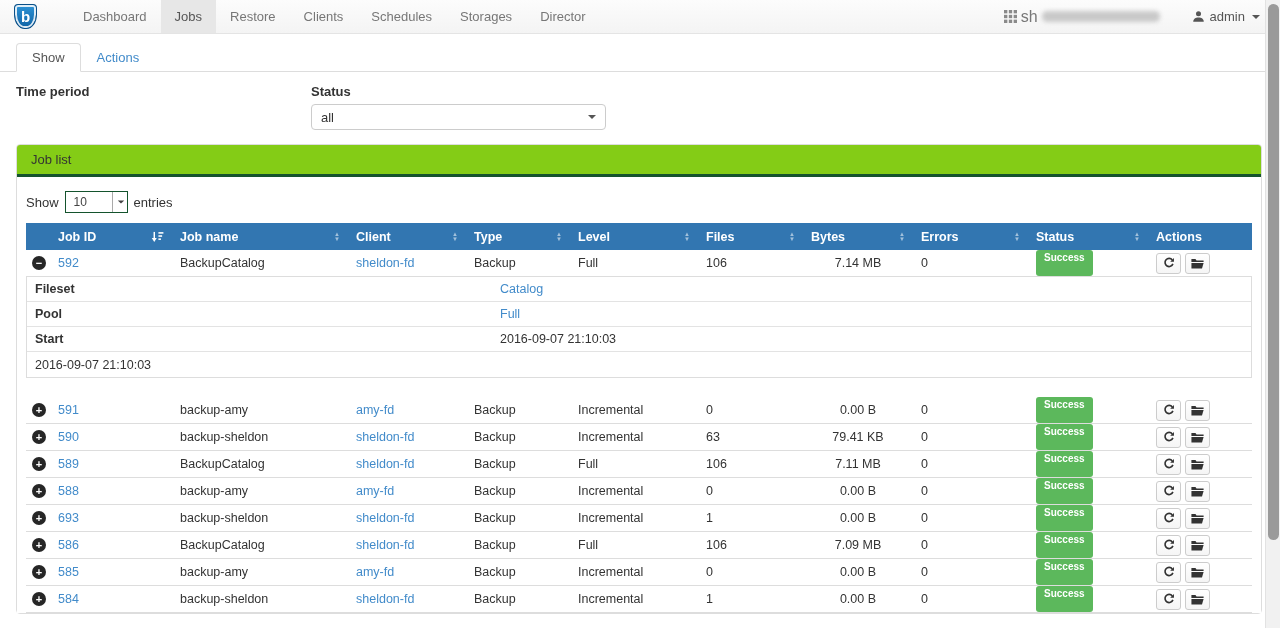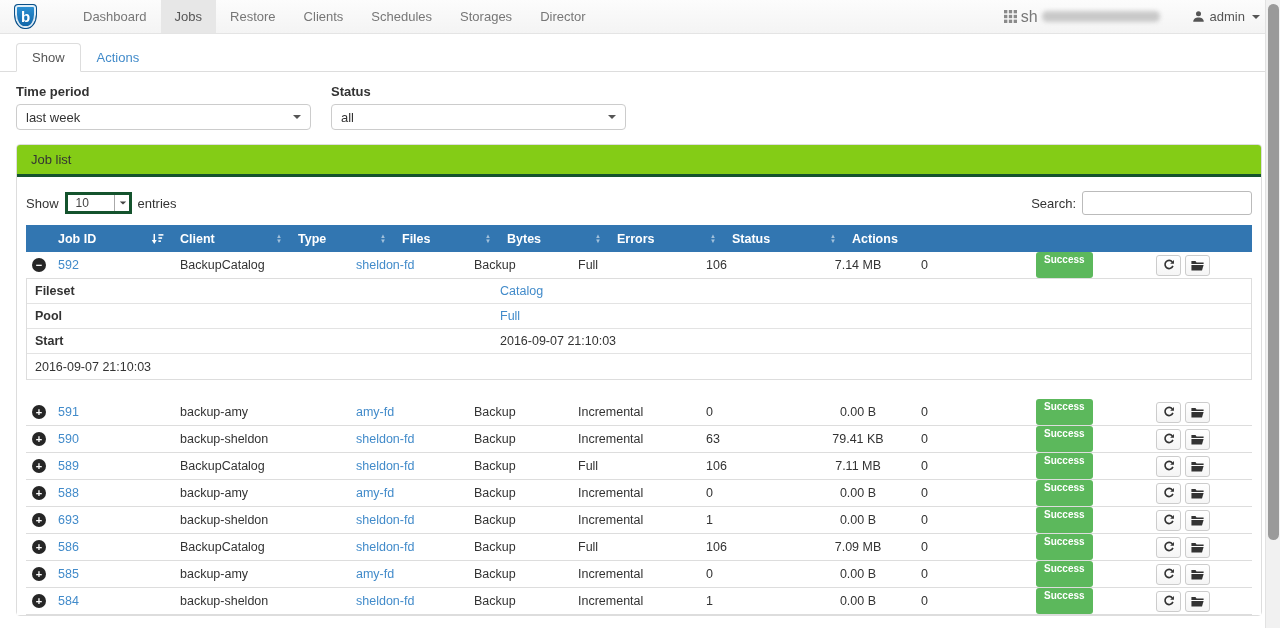--- a/index.html
+++ b/index.html
@@ -25,36 +25,36 @@
   .caret { width:0; height:0; border-left:4px solid transparent; border-right:4px solid transparent;
     border-top:4px solid #555; margin-left:2px; }
 
   
   .tabs { margin-top:8px; padding-left:16px; border-bottom:1px solid #ddd; display:flex; height:30px; width:1265px; }
   .tab { font-size:13px; padding:6px 15px; border-radius:4px 4px 0 0; cursor:pointer; position:relative; top:1px; }
   .tab.active { background:#fff; border:1px solid #ddd; border-bottom-color:#fff; color:#555; }
   .tab.link { color:var(--link); border:1px solid transparent; }
 
   
-  .filters { display:flex; gap:20px; padding:12px 16px 0 16px; }
+  .filters { display:flex; padding:12px 16px 0 16px; }
   .filter { width:295px; }
   .filter-label { font-size:13px; font-weight:bold; margin-bottom:5px; }
   .select { height:26px; border:1px solid #ccc; border-radius:4px; background:#fff;
     display:flex; align-items:center; padding:0 9px; font-size:13px; color:#333; cursor:pointer; }
   .select .sel-caret { margin-left:auto; width:0; height:0; border-left:4px solid transparent;
     border-right:4px solid transparent; border-top:4px solid #555; }
 
   
   .panel { margin:14px 16px 0 16px; width:1246px; border:1px solid #ddd; border-radius:4px; }
   .panel-header { background:#84cc16; border-bottom:3px solid #14532d; border-radius:3px 3px 0 0;
     padding:7px 14px; font-size:13px; color:#333; }
   .panel-body { padding:10px 9px 0 9px; background:#fff; }
 
   .list-controls { display:flex; align-items:center; font-size:13px; margin:4px 0 10px 0; }
-  .entries-select { display:inline-flex; align-items:stretch; border:3px solid #14532d; height:22px;
+  .entries-select { display:inline-flex; align-items:stretch; border:1px solid #14532d; height:22px;
     margin:0 6px; background:#fff; cursor:pointer; }
   .entries-value { width:46px; display:flex; align-items:center; padding-left:8px; font-size:12px; color:#444; }
   .entries-arrow { width:15px; border-left:1px solid #a9a9a9; display:flex; align-items:center; justify-content:center; }
   .entries-arrow .caret { border-top-color:#444; transform:scale(.8); }
   .search-wrap { margin-left:auto; display:flex; align-items:center; gap:6px; }
   .search-input { width:170px; height:24px; border:1px solid #bbb; border-radius:3px; padding:0 6px; font-size:13px; }
 
   
   .jtable { width:100%; font-size:12.5px; }
   .thead { display:flex; background:var(--header-blue); color:#fff; font-weight:bold; height:27px; }
@@ -140,24 +140,20 @@
   </div>
 
   <div class="tabs" id="tabs">
       <div class="tab active">Show</div>
       <div class="tab link">Actions</div>
     </div>
 
   <div class="filters">
     <div class="filter">
       <div class="filter-label">Time period</div>
-      <div class="select">
-        <span>last week</span>
-        <span class="sel-caret"></span>
-      </div>
     </div>
     <div class="filter">
       <div class="filter-label">Status</div>
       <div class="select">
         <span>all</span>
         <span class="sel-caret"></span>
       </div>
     </div>
   </div>
 
@@ -167,52 +163,62 @@
 
       <div class="list-controls">
         <span>Show</span>
         <span class="entries-select">
           <span class="entries-value">10</span>
           <span class="entries-arrow">
               <span class="caret"></span>
             </span>
         </span>
         <span>entries</span>
-        <span class="search-wrap">
-          <span>Search:</span>
-          <input class="search-input" type="text" value="" style="">
-        </span>
       </div>
 
       <div class="jtable">
         <div class="thead" id="thead">
             <div class="th c-exp">
               <span class="th-label"></span>
             </div>
             <div class="th c-id">
               <span class="th-label">Job ID</span>
               <span class="sort-active">
                 <svg width="13" height="12" viewBox="0 0 14 13">
                   <path d="M3.5 1v8" stroke="#fff" stroke-width="1.6"></path>
                   <path d="M0.8 7.6L3.5 12l2.7-4.4z" fill="#fff"></path>
                   <rect x="8" y="1.2" width="5.4" height="1.7" fill="#fff"></rect>
                   <rect x="8" y="4.6" width="4" height="1.7" fill="#fff"></rect>
                   <rect x="8" y="8" width="2.7" height="1.7" fill="#fff"></rect>
                 </svg>
               </span>
             </div>
+            <div class="th c-name">
+              <span class="th-label">Job name</span>
+              <span class="sort-both">
+                <span>▲</span>
+                <span>▼</span>
+              </span>
+            </div>
             <div class="th c-client">
               <span class="th-label">Client</span>
               <span class="sort-both">
                 <span>▲</span>
                 <span>▼</span>
               </span>
             </div>
             <div class="th c-type">
               <span class="th-label">Type</span>
+              <span class="sort-both">
+                <span>▲</span>
+                <span>▼</span>
+              </span>
+            </div>
+            <div class="th c-level">
+              <span class="th-label">Level</span>
               <span class="sort-both">
                 <span>▲</span>
                 <span>▼</span>
               </span>
             </div>
             <div class="th c-files">
               <span class="th-label">Files</span>
               <span class="sort-both">
                 <span>▲</span>
                 <span>▼</span>

